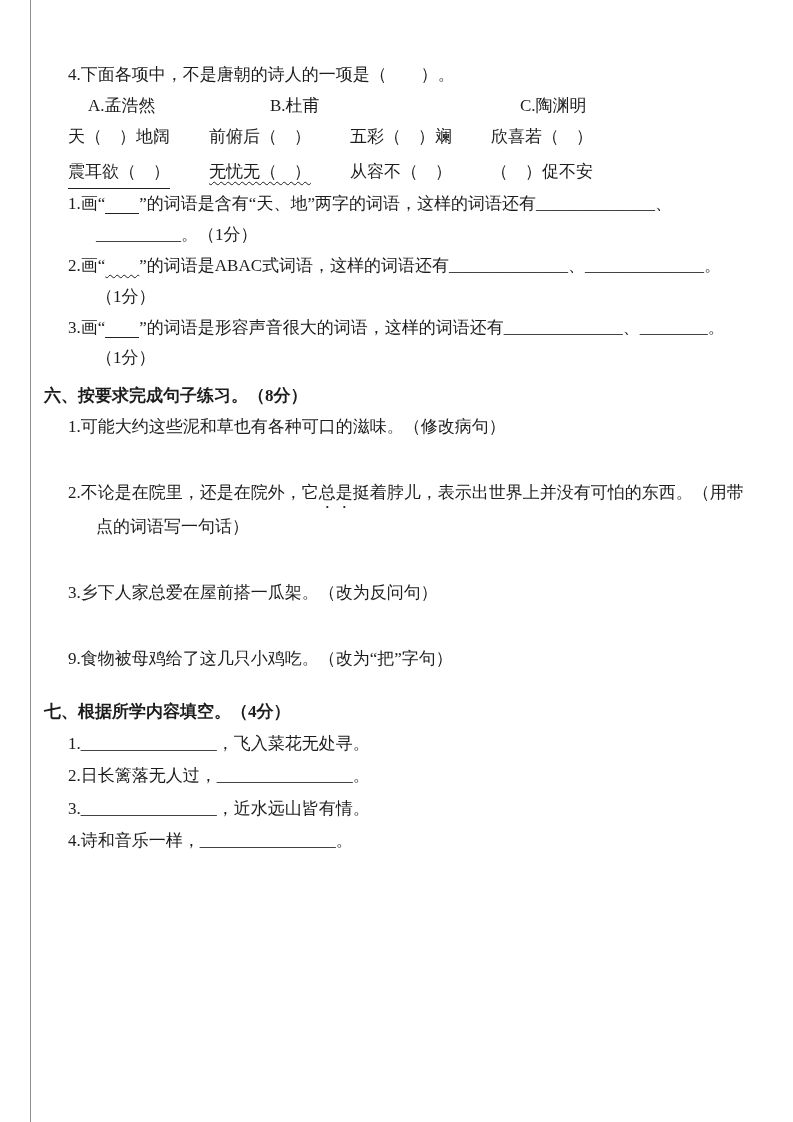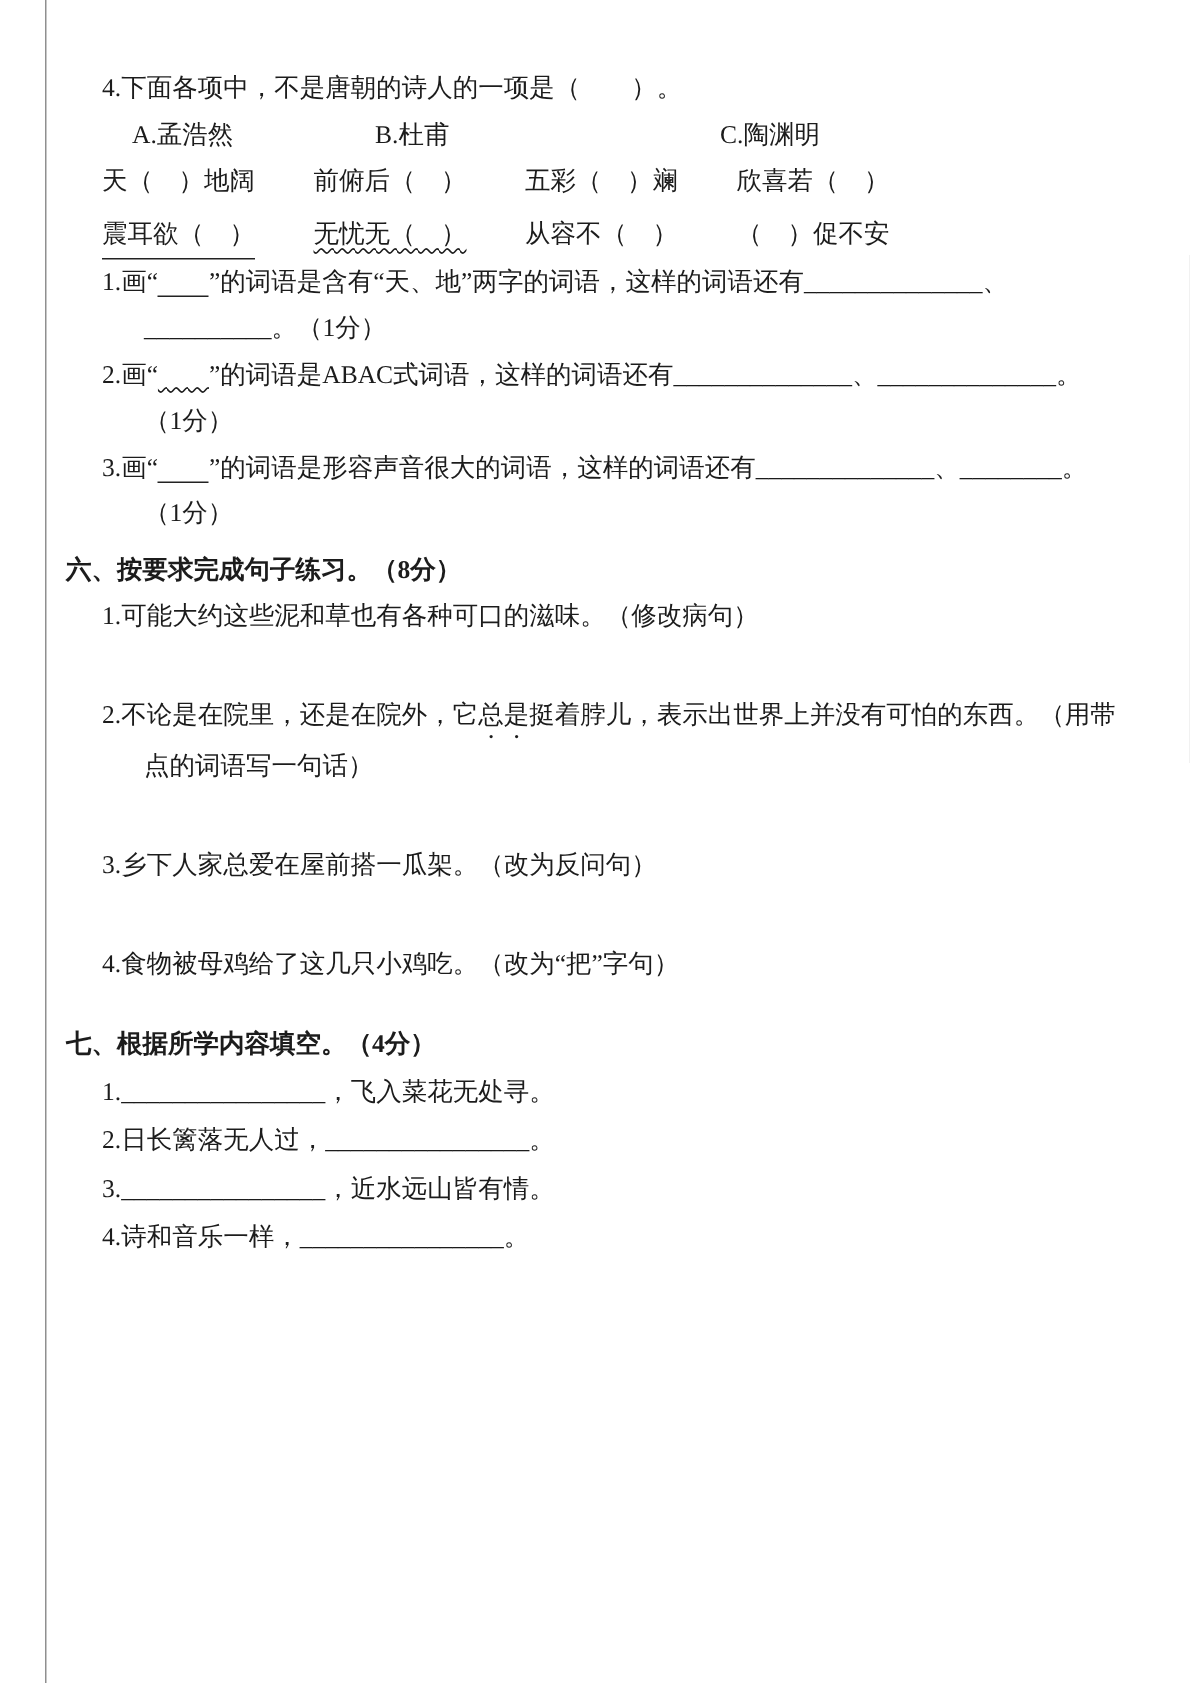--- a/index.html
+++ b/index.html
@@ -21,29 +21,30 @@
     position: absolute;
     left: 30px;
     top: 0;
     width: 1px;
     height: 100%;
     background: #8f8f8f;
   }
   .content {
     position: absolute;
     left: 44px;
-    top: 44px;
+    top: 60px;
     width: 701px;
     font-size: 17px;
     line-height: 1.82;
   }
   .indent-1 { padding-left: 24px; }
   .q4-options {
     padding-left: 44px;
     display: flex;
+    gap: 20px;
   }
   .opt-a { width: 162px; }
   .opt-b { width: 230px; }
   .sec-title {
     font-weight: bold;
     margin-top: 7px;
   }
   .word-grid {
     margin-left: 24px;
     display: grid;
@@ -132,21 +133,21 @@
       </div>
     </section>
 
     <section>
       <div class="sec-title">六、按要求完成句子练习。（8分）</div>
       <div class="hang s6-item">1.可能大约这些泥和草也有各种可口的滋味。（修改病句）</div>
       <div class="hang s6-item">
         <span>2.不论是在院里，还是在院外，它</span><span class="em-dot">总是</span><span>挺着脖儿，表示出世界上并没有可怕的东西。（用带点的词语写一句话）</span>
       </div>
       <div class="hang s6-item">3.乡下人家总爱在屋前搭一瓜架。（改为反问句）</div>
-      <div class="hang s6-item last">4.食物被母鸡给了这几只小鸡吃。（改为“把”字句）</div>
+      <div class="hang s6-item last">9.食物被母鸡给了这几只小鸡吃。（改为“把”字句）</div>
     </section>
 
     <section>
       <div class="sec-title">七、根据所学内容填空。（4分）</div>
       <div class="fill-item">1.________________，飞入菜花无处寻。</div>
       <div class="fill-item">2.日长篱落无人过，________________。</div>
       <div class="fill-item">3.________________，近水远山皆有情。</div>
       <div class="fill-item">4.诗和音乐一样，________________。</div>
     </section>
 

